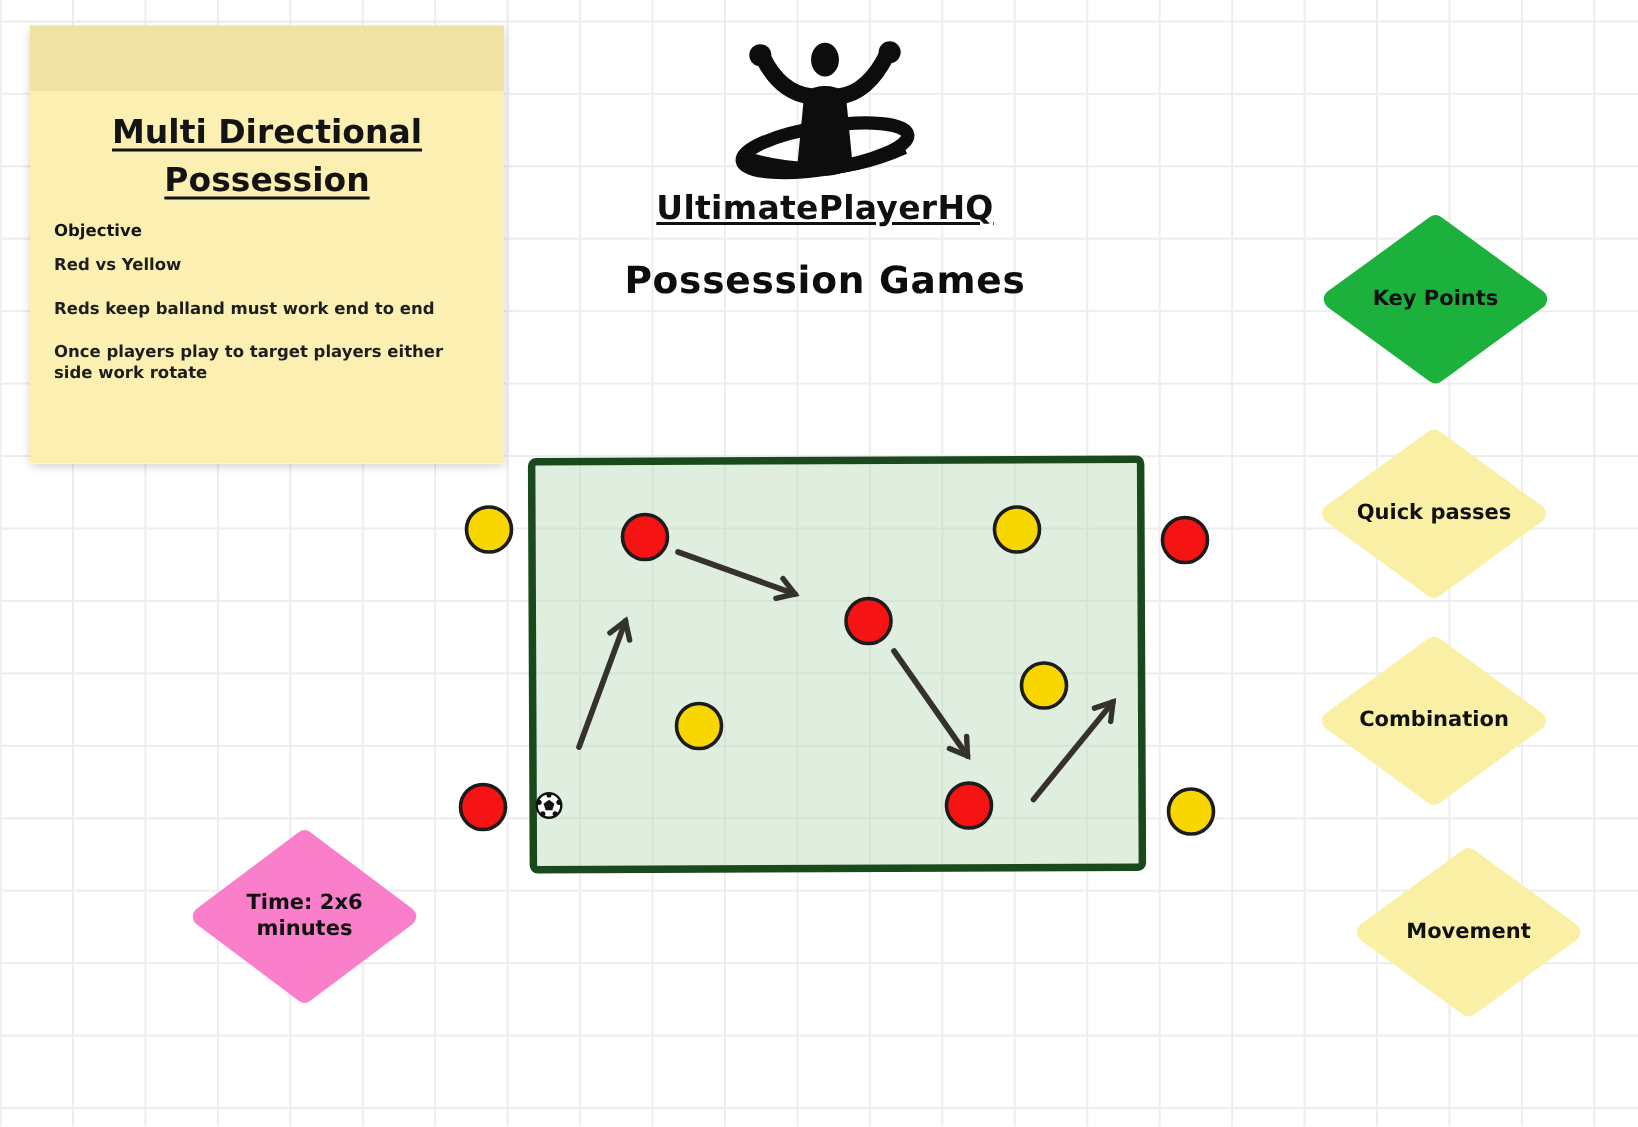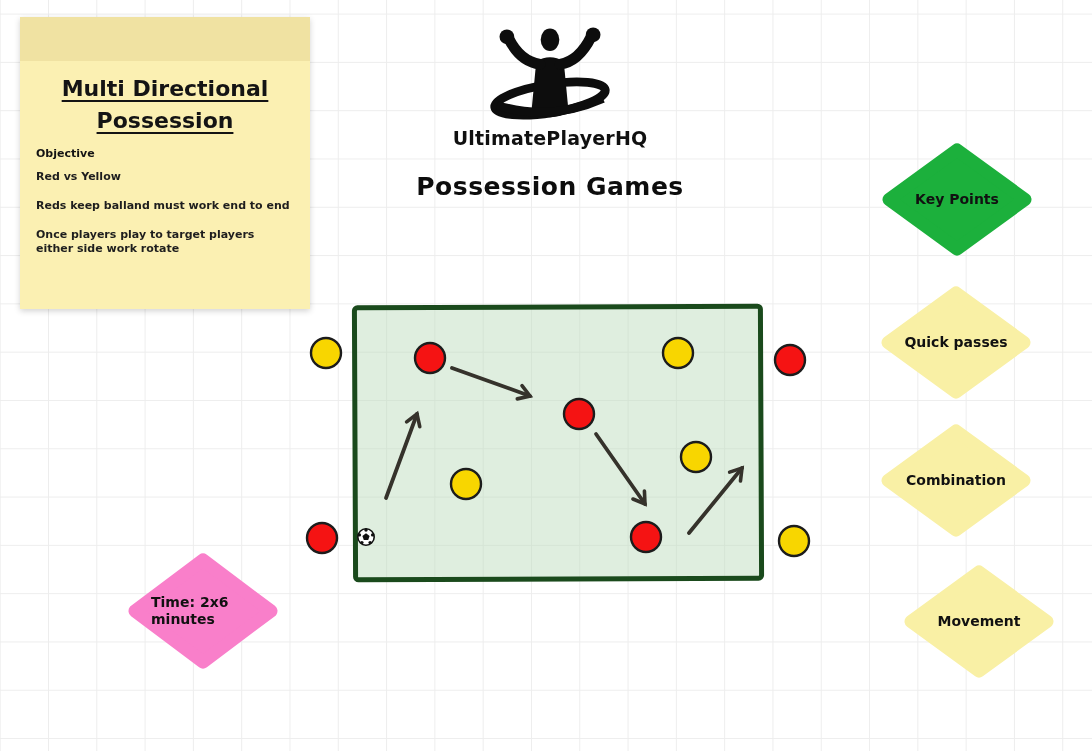--- a/index.html
+++ b/index.html
@@ -10,45 +10,46 @@
     background-image:
       linear-gradient(to right,#ededed 1px,transparent 1px),
       linear-gradient(to bottom,#ededed 1px,transparent 1px);
     background-size:48.3px 48.3px;
     background-position:-0.3px 13.6px;
   }
   
   .note{
     position:absolute;left:20px;top:17px;width:290px;height:292px;
     box-shadow:0 2px 6px rgba(0,0,0,0.18);
+    padding-left:26px;
   }
   .note-header{position:absolute;left:0;top:0;width:100%;height:44px;}
   .note-body{position:absolute;left:0;top:44px;width:100%;height:248px;box-sizing:border-box;padding:10px 16px 0 16px;}
   .note-title{
     text-align:center;font-weight:bold;font-size:22px;line-height:32px;
     color:#141414;text-decoration:underline;text-decoration-thickness:2px;text-underline-offset:4px;
     margin:2px 0 10px 0;
   }
   .note-heading{font-weight:bold;font-size:11px;color:#141414;margin:0 0 10px 0;}
   .note-line{font-size:11px;line-height:14px;color:#1e1e1e;margin:0 0 15px 0;font-weight:700;}
   
   .logo{position:absolute;left:425px;top:26px;width:250px;text-align:center;}
   .logo svg{display:block;margin:0 auto;}
-  .brand{font-weight:bold;font-size:19px;color:#101010;margin-top:3px;letter-spacing:0.2px;}
+  .brand{font-weight:bold;font-size:22px;color:#101010;margin-top:3px;letter-spacing:0.2px;text-decoration:underline;}
   
   .page-title{
     position:absolute;left:375px;top:172px;width:350px;text-align:center;
     font-weight:bold;font-size:25px;color:#0d0d0d;letter-spacing:0.5px;
   }
   
   .diamond{position:absolute;width:150px;height:113px;}
   .diamond svg{position:absolute;left:0;top:0;}
   .diamond .lbl{
     position:absolute;inset:0;display:flex;align-items:center;justify-content:center;
-    font-weight:bold;font-size:14px;color:#111;line-height:17px;
+    text-align:center;font-weight:bold;font-size:14px;color:#111;line-height:17px;
   }
   .diamond .lbl span{display:block;max-width:104px;}
   #d-keypoints{left:882px;top:143px;}
   #d-quick{left:881px;top:286px;}
   #d-combination{left:881px;top:424px;}
   #d-movement{left:904px;top:565px;}
   #d-time{left:128px;top:553px;width:150px;height:116px;}
   
   #pitch-layer{position:absolute;left:0;top:0;}
 </style>

